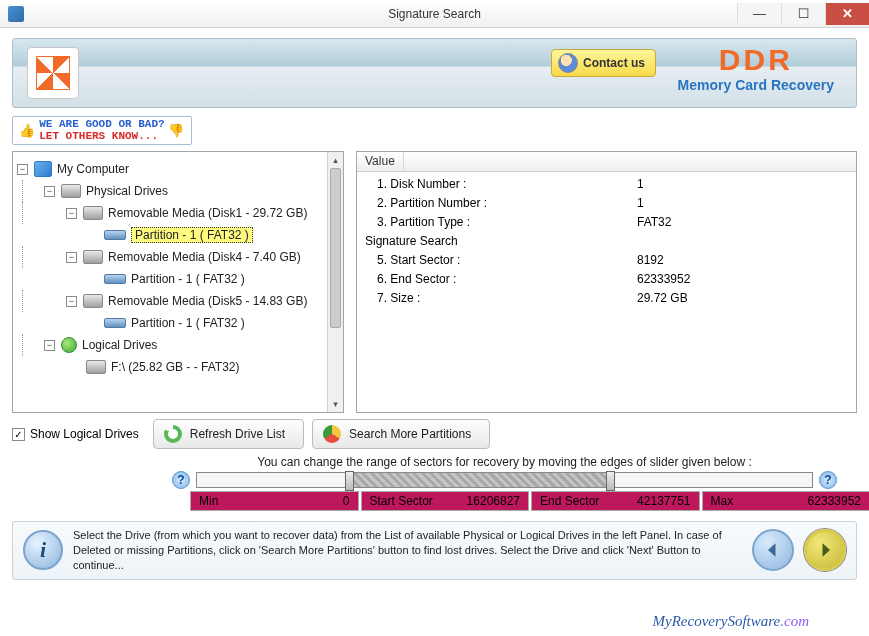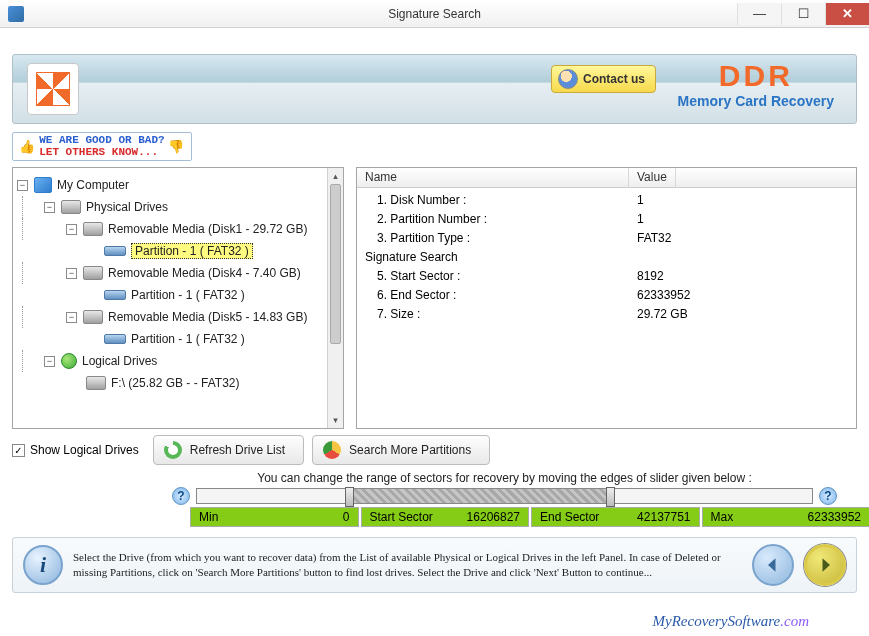--- a/index.html
+++ b/index.html
@@ -7,21 +7,21 @@
 
 
 .titlebar { height: 28px; background: linear-gradient(to bottom, #fff, #f0f0f0); border-bottom: 1px solid #d0d0d0; display: flex; align-items: center; position: relative; }
 .titlebar-icon { width: 16px; height: 16px; margin-left: 8px; background: linear-gradient(135deg,#4a90d9,#2e6da4); border-radius: 2px; }
 .titlebar-title { position: absolute; left: 50%; transform: translateX(-50%); color: #333; font-size: 12px; }
 .titlebar-btns { margin-left: auto; display: flex; }
 .titlebar-btn { width: 44px; height: 22px; border-left: 1px solid #e0e0e0; display: flex; align-items: center; justify-content: center; font-size: 13px; color: #333; background: #f5f5f5; }
 .titlebar-btn.close { background: #c94f44; color: #fff; font-weight: bold; }
 
 
-.window-body { padding: 10px 12px 6px 12px; margin-top: 16px; }
+.window-body { padding: 10px 12px 6px 12px; }
 
 
 .banner { height: 70px; background: linear-gradient(to bottom, #d8e8f0 0%, #b0cdd9 40%, #e6eef2 41%, #d2e0e6 100%); border: 1px solid #b0c0c8; border-radius: 3px; position: relative; display: flex; align-items: center; }
 .banner-logo { width: 52px; height: 52px; margin-left: 14px; background: #fff; border: 1px solid #c8c8c8; border-radius: 4px; display: flex; align-items: center; justify-content: center; }
 .banner-logo-inner { width: 34px; height: 34px; background: repeating-conic-gradient(#f26a2a 0deg 45deg, #fff 45deg 90deg); border: 1px solid #f26a2a; }
 .contact-btn { position: absolute; right: 200px; top: 10px; background: linear-gradient(to bottom,#fff799,#f7d94c); border: 1px solid #caa93a; border-radius: 4px; padding: 3px 10px 3px 6px; display: flex; align-items: center; gap: 5px; font-size: 12px; font-weight: bold; color: #333; }
 .contact-avatar { width: 20px; height: 20px; border-radius: 50%; background: radial-gradient(circle at 40% 35%, #ffe0b0 35%, #5b8dd9 36%); border: 1px solid #888; }
 .ddr-brand { position: absolute; right: 22px; top: 6px; text-align: center; }
 .ddr-text { font-family: Arial, sans-serif; font-size: 30px; font-weight: 900; letter-spacing: 3px; color: #f26a2a; line-height: 1; }
 .ddr-sub { font-size: 14px; font-weight: bold; color: #2a74c5; margin-top: 2px; }
@@ -76,26 +76,26 @@
 
 .slider-section { margin-top: 6px; padding: 0 20px; }
 .slider-hint { text-align: center; font-size: 12px; color: #222; margin-left: 140px; }
 .slider-row { display: flex; align-items: center; gap: 6px; margin-top: 2px; margin-left: 140px; }
 .help-icon { width: 18px; height: 18px; border-radius: 50%; background: radial-gradient(circle,#d9ecff,#7ab4e8); border: 1px solid #5a94c8; color: #0a4a8a; font-weight: bold; display: flex; align-items: center; justify-content: center; font-size: 12px; }
 .slider-track { flex: 1; height: 16px; border: 1px solid #888; position: relative; background: #f5f5f5; }
 .slider-fill { position: absolute; top: 0; bottom: 0; left: 24%; right: 32%; background: repeating-linear-gradient(45deg,#c5c5c5 0 3px,#a8a8a8 3px 6px); }
 .slider-handle { position: absolute; top: -2px; width: 9px; height: 20px; background: linear-gradient(to bottom,#eee,#bbb); border: 1px solid #666; }
 .slider-handle.left { left: 24%; } .slider-handle.right { right: 32%; }
 .sector-row { display: flex; gap: 2px; margin-top: 2px; margin-left: 158px; width: 680px; }
-.sector-box { flex: 1; border: 1px solid #aaa; padding: 2px 8px; display: flex; justify-content: space-between; font-size: 12px; background: #84cc16; align-items: center; }
+.sector-box { flex: 1; border: 1px solid #aaa; padding: 2px 8px; display: flex; justify-content: space-between; font-size: 12px; background: #be185d; align-items: center; }
 
 
 .bottom-row { display: flex; align-items: center; gap: 10px; margin-top: 10px; border: 1px solid #c8d0d8; border-radius: 3px; padding: 6px 10px; background: linear-gradient(to bottom,#f8fbfd,#eef3f7); }
 .info-icon { width: 40px; height: 40px; border-radius: 50%; background: radial-gradient(circle at 35% 30%,#e8f3ff,#8ab4dd); border: 2px solid #7aa4cd; color: #1a4a7a; font-family: Georgia,serif; font-style: italic; font-weight: bold; font-size: 22px; display: flex; align-items: center; justify-content: center; flex-shrink: 0; }
-.instruction-text { flex: 1; font-size: 11px; color: #222; line-height: 1.35; font-family: Liberation Serif, serif; }
+.instruction-text { flex: 1; font-size: 11px; color: #222; line-height: 1.35; }
 .nav-btn { width: 42px; height: 42px; border-radius: 50%; display: flex; align-items: center; justify-content: center; flex-shrink: 0; }
 .nav-btn.back { background: radial-gradient(circle at 35% 30%,#d8eafc,#8eb6dd); border: 2px solid #7aa4cd; }
 .nav-btn.next { background: radial-gradient(circle at 35% 30%,#f0e878,#c8b838); border: 3px solid #daca48; box-shadow: 0 0 0 1px #888; }
 .nav-btn svg { width: 20px; height: 20px; }
 
 
 .footer-site { position: absolute; right: 60px; bottom: 6px; font-style: italic; font-size: 15px; color: #2a5aa8; font-family: Georgia, serif; }
 .footer-site .dot { color: #8b5cf6; }
 </style>
 </head>
@@ -201,21 +201,20 @@
       </div>
       <div class="tree-scroll">
         <div class="tree-scroll-up">▴</div>
         <div class="tree-scroll-thumb"></div>
         <div class="tree-scroll-down">▾</div>
       </div>
     </div>
 
     <div class="info-panel">
       <div class="info-head">
-        <div class="col-name">Name</div>
         <div class="col-val">Value</div>
       </div>
       <div class="info-rows">
         <div class="info-row">
             <div class="col-name">1. Disk Number :</div>
             <div class="col-val">1</div>
           </div>
         <div class="info-row">
             <div class="col-name">2. Partition Number :</div>
             <div class="col-val">1</div>

